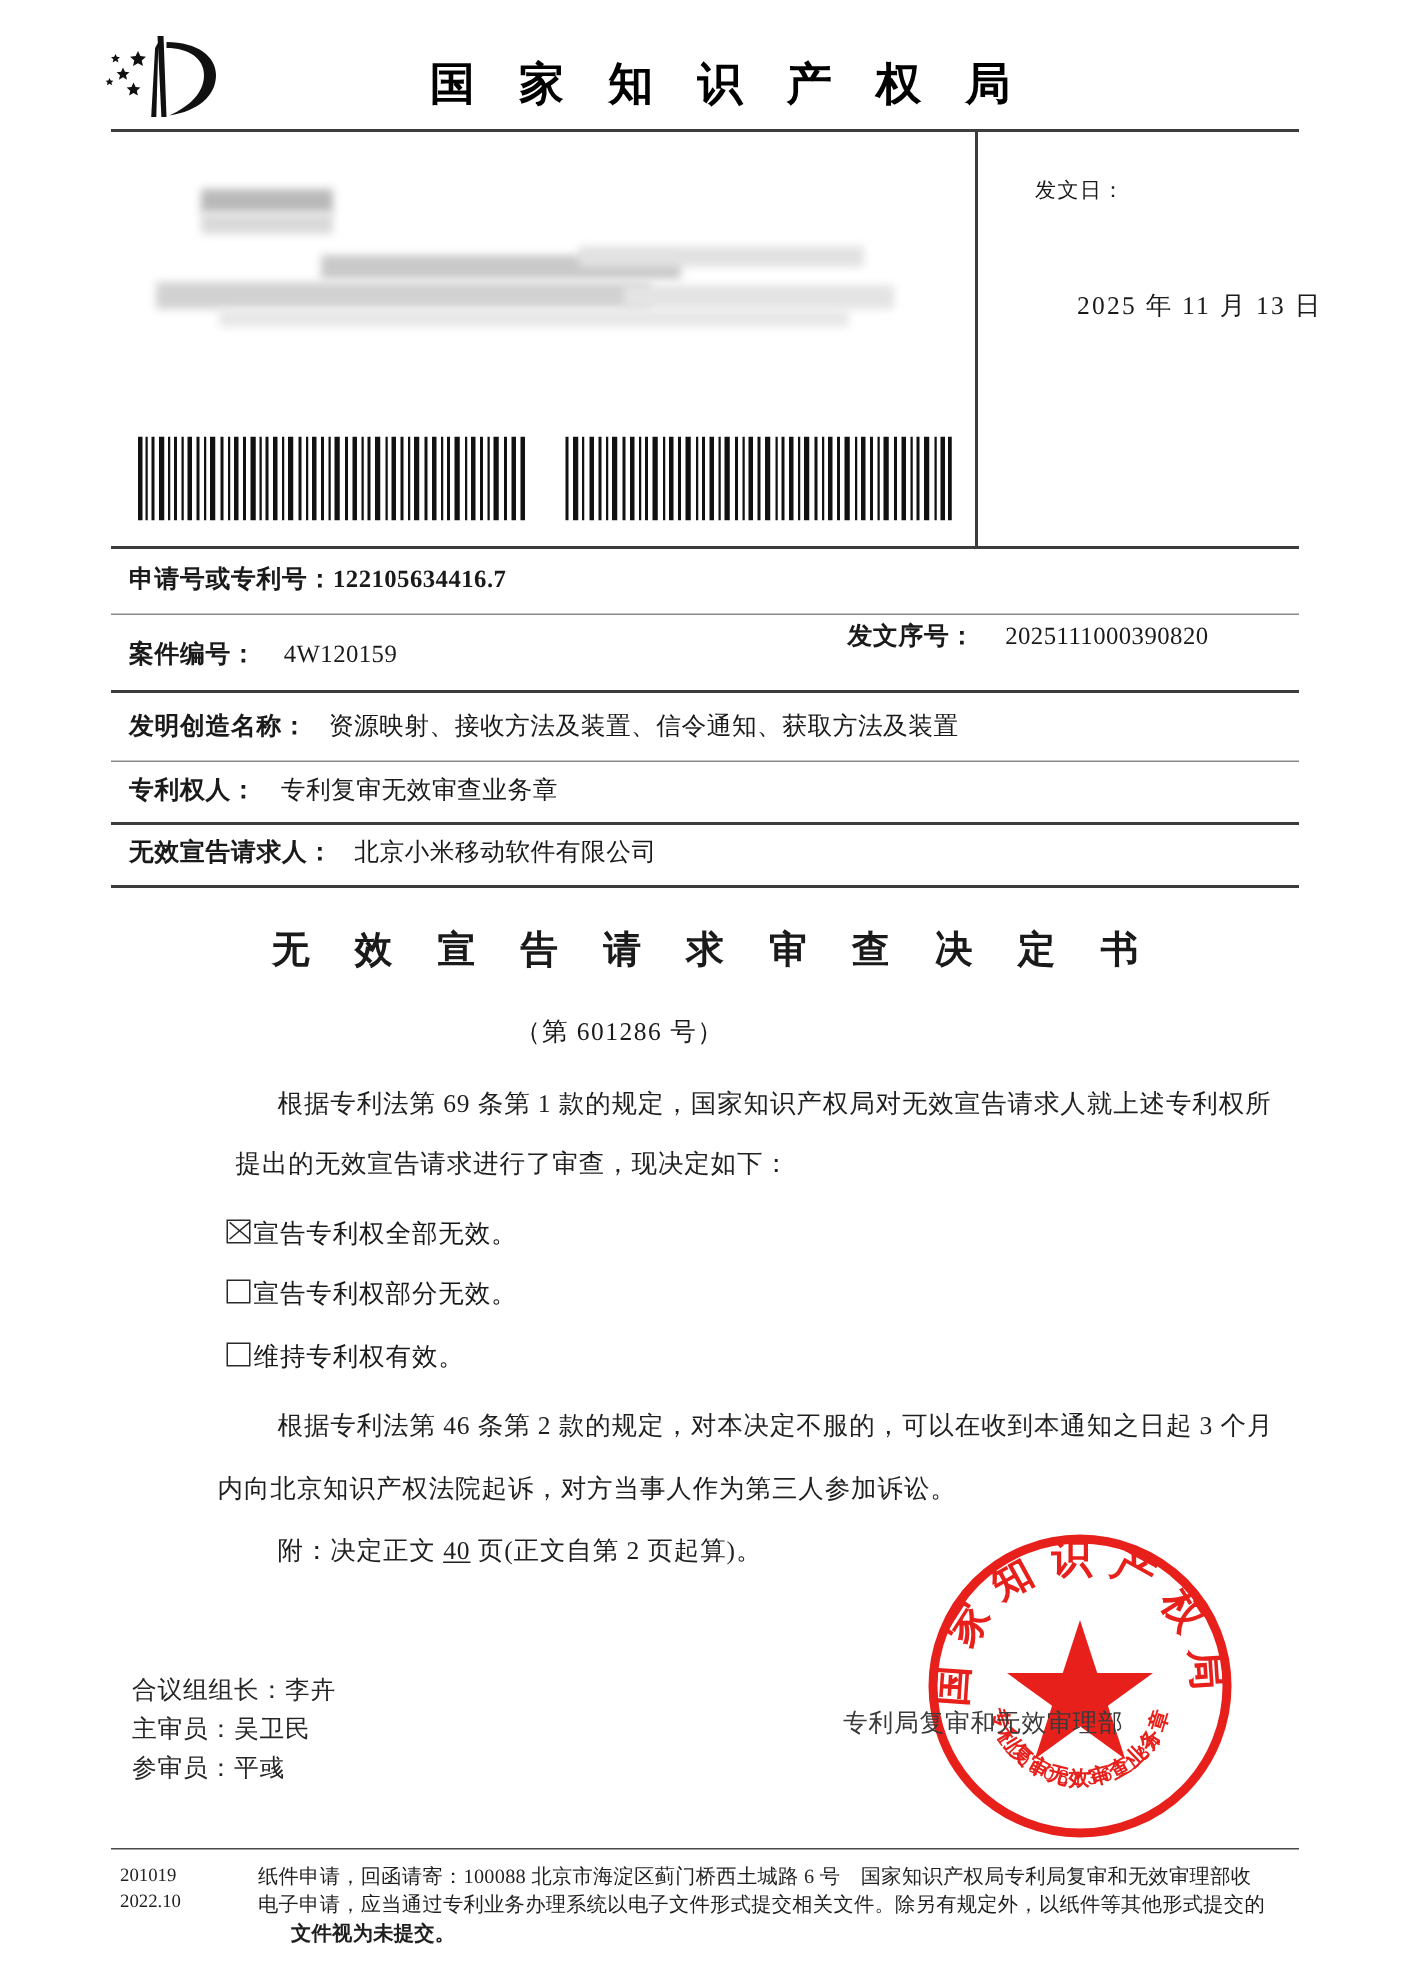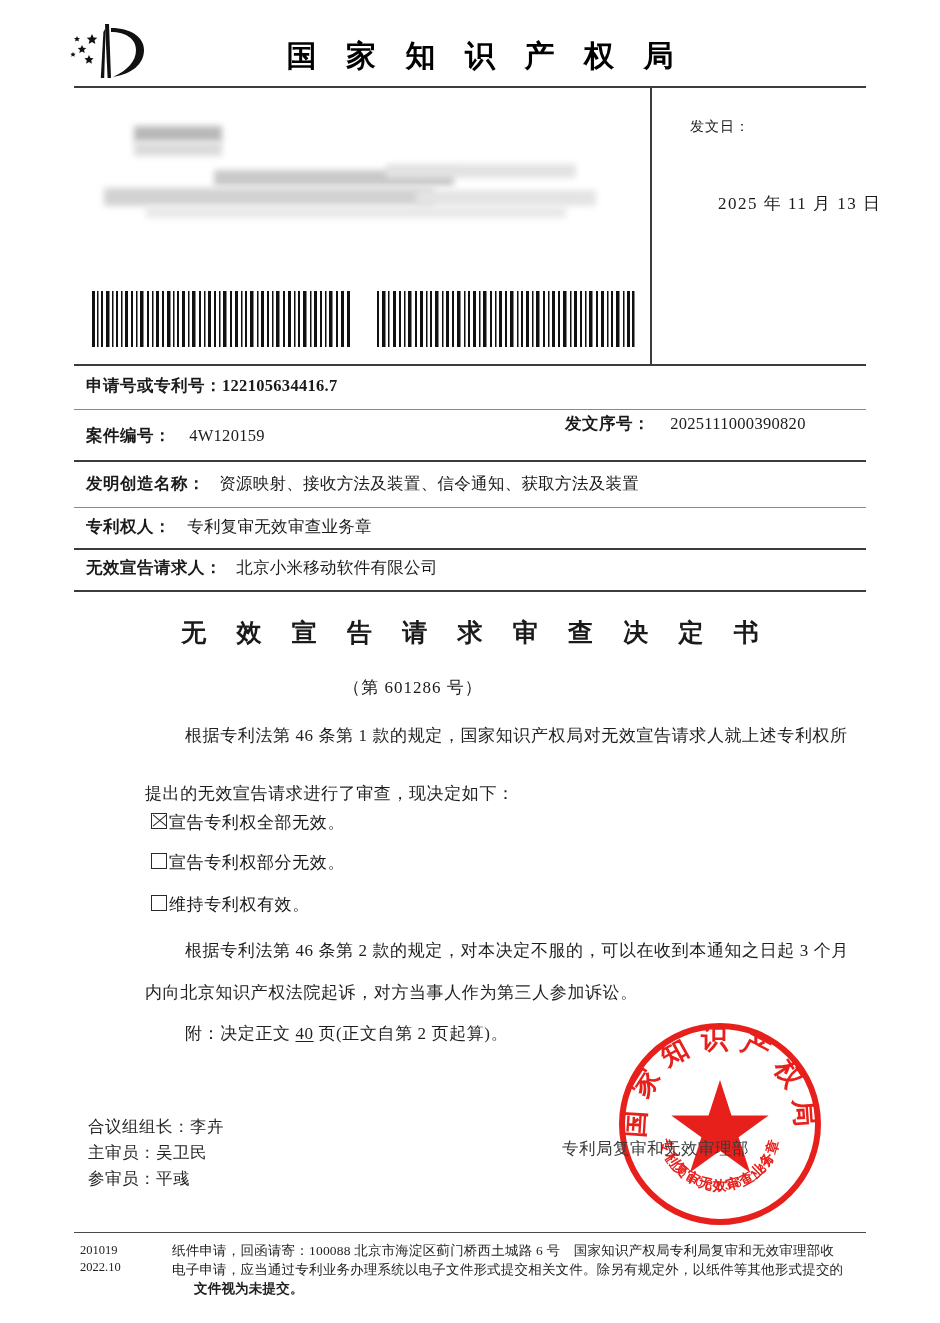--- a/index.html
+++ b/index.html
@@ -427,22 +427,22 @@
   <div class="meta-row" style="top:557px;">
     <span class="meta-label">无效宣告请求人：</span>
     <span class="meta-value" style="margin-left:10px;">北京小米移动软件有限公司</span>
   </div>
 
   <div class="rule med" style="top:590px;"></div>
 
   <div class="doc-title">无 效 宣 告 请 求 审 查 决 定 书</div>
   <div class="doc-number">（第 601286 号）</div>
 
-  <div class="body-line indent" style="top:724px;">根据专利法第 46 条第 1 款的规定，国家知识产权局对无效宣告请求人就上述专利权所</div>
-  <div class="body-line" style="top:782px;">提出的无效宣告请求进行了审查，现决定如下：</div>
+  <div class="body-line indent" style="top:724px;">根据专利法第 69 条第 1 款的规定，国家知识产权局对无效宣告请求人就上述专利权所</div>
+  <div class="body-line" style="top:764px;margin-left:12px;">提出的无效宣告请求进行了审查，现决定如下：</div>
 
   <div class="opt-row" style="top:811px;">
     <span class="cbox checked"></span><span>宣告专利权全部无效。</span>
   </div>
   <div class="opt-row" style="top:851px;">
     <span class="cbox"></span><span>宣告专利权部分无效。</span>
   </div>
   <div class="opt-row" style="top:893px;">
     <span class="cbox"></span><span>维持专利权有效。</span>
   </div>

